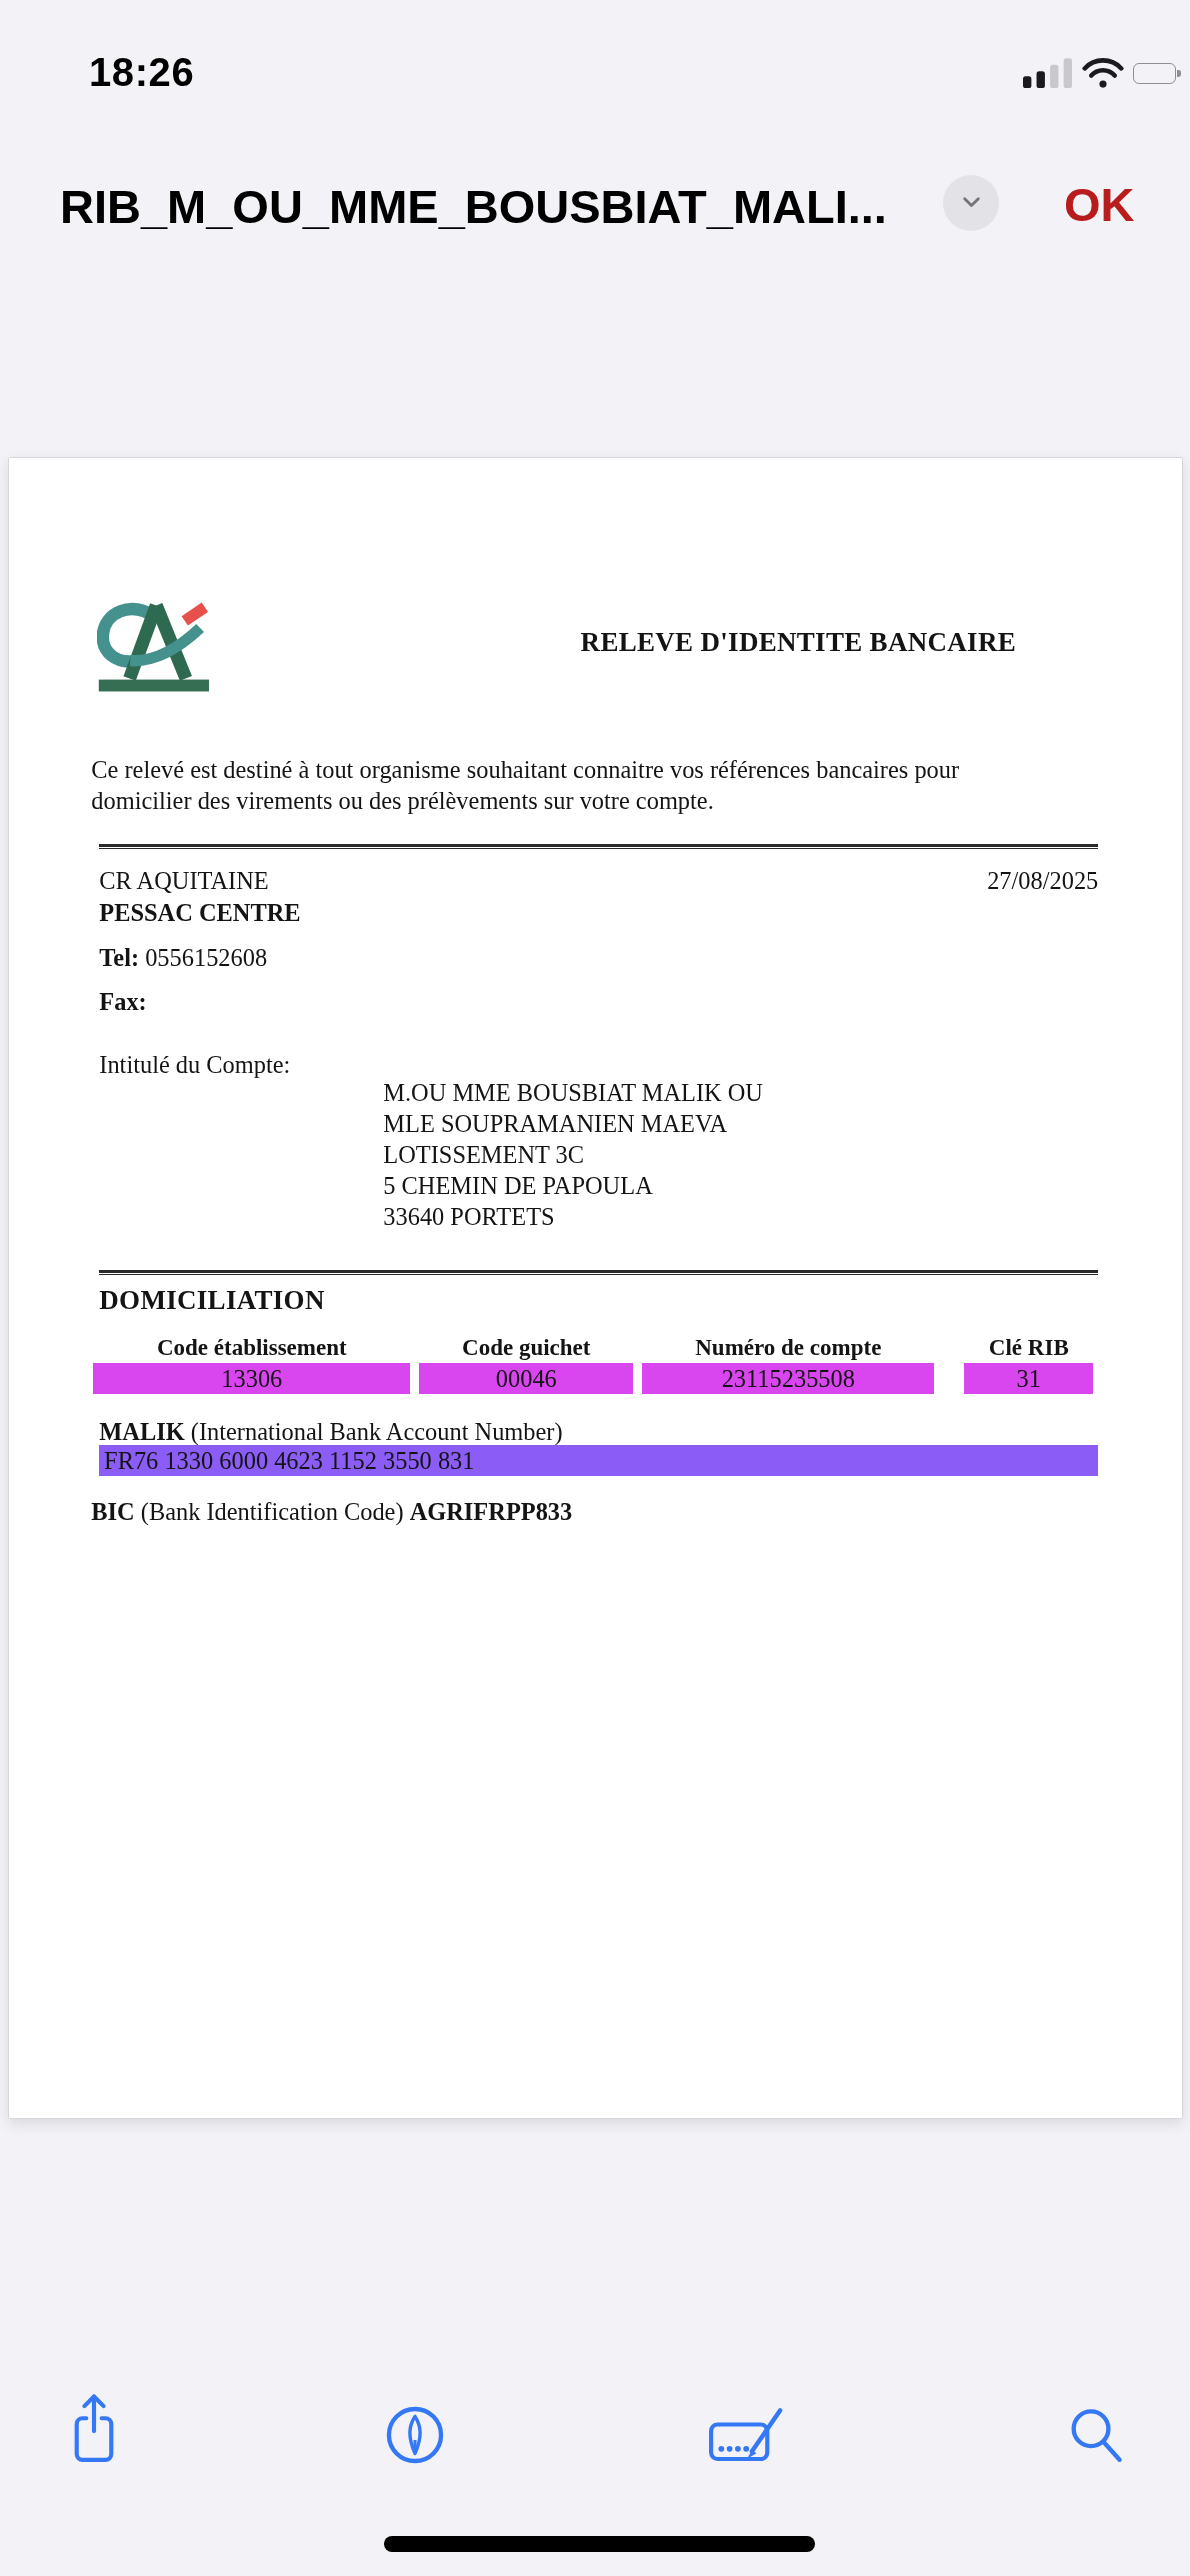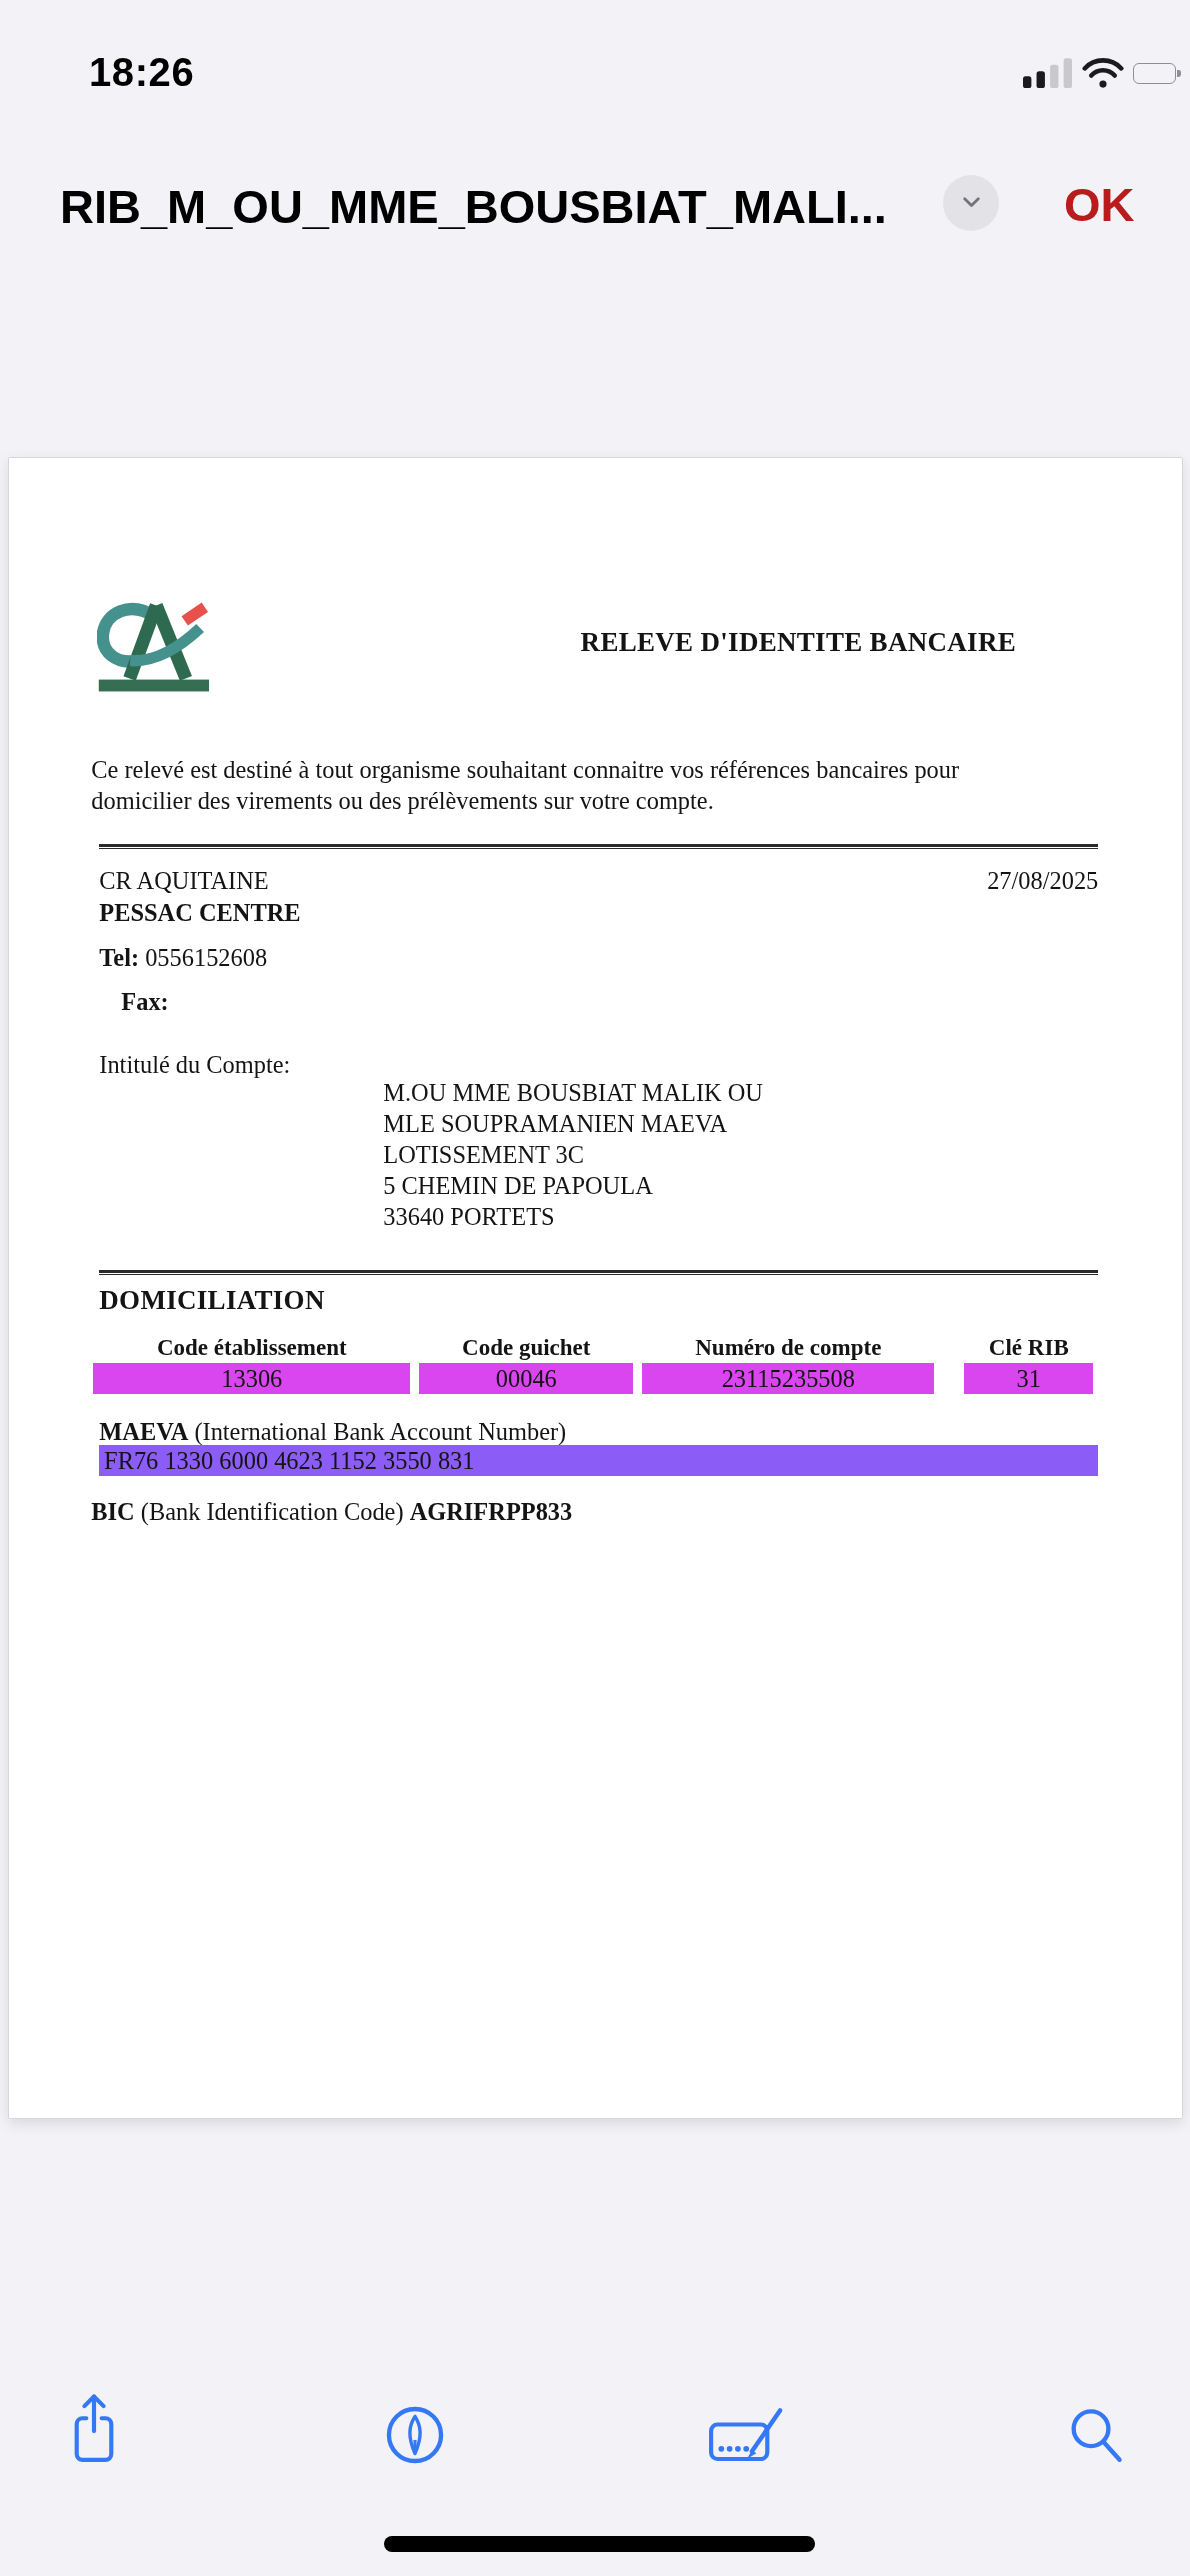--- a/index.html
+++ b/index.html
@@ -24,21 +24,21 @@
   .doc{position:absolute;inset:0;font-family:"Liberation Serif","DejaVu Serif",serif;color:#141414;}
   .doc-logo{position:absolute;left:88px;top:140px;}
   .doc-title{position:absolute;left:530px;top:169px;width:518px;text-align:center;font-size:27px;font-weight:700;letter-spacing:0.3px;}
   .intro{position:absolute;left:82px;top:296px;width:967px;font-size:24.4px;line-height:31px;}
   .rule{position:absolute;left:90px;right:84px;height:5.4px;border-top:3px solid #2b2b2b;border-bottom:1.2px solid #2b2b2b;}
   .rule1{top:386px;}
   .rule2{top:812px;}
   .agency-row{position:absolute;left:90px;right:84px;top:409px;display:flex;justify-content:space-between;font-size:24.4px;}
   .branch{position:absolute;left:90px;top:441px;font-size:24.4px;font-weight:700;}
   .tel{position:absolute;left:90px;top:486px;font-size:24.4px;}
-  .fax{position:absolute;left:90px;top:530px;font-size:24.4px;font-weight:700;margin-left:22px;}
+  .fax{position:absolute;left:90px;top:530px;font-size:24.4px;font-weight:700;}
   .bold{font-weight:700;}
   .account-label{position:absolute;left:90px;top:593px;font-size:24.4px;}
   .address{position:absolute;left:374px;top:619px;font-size:24.4px;line-height:31px;}
   .dom-title{position:absolute;left:90px;top:827px;font-size:27px;font-weight:700;letter-spacing:0.3px;}
   .dom-table{position:absolute;left:84px;top:876px;width:1000px;}
   .dom-row{display:flex;}
   .dom-cell{text-align:center;}
   .c1{width:317px;margin-right:9px;}
   .c2{width:214px;margin-right:9px;}
   .c3{width:292px;margin-right:30px;}
@@ -144,21 +144,21 @@
           <div class="dom-cell c4">Clé RIB</div>
         </div>
         <div class="dom-row dom-vals">
           <div class="dom-cell c1">13306</div>
           <div class="dom-cell c2">00046</div>
           <div class="dom-cell c3">23115235508</div>
           <div class="dom-cell c4">31</div>
         </div>
       </div>
 
-      <div class="iban-label"><span class="bold">MAEVA</span><span> (International Bank Account Number)</span></div>
+      <div class="iban-label"><span class="bold">MALIK</span><span> (International Bank Account Number)</span></div>
       <div class="iban-bar">FR76 1330 6000 4623 1152 3550 831</div>
 
       <div class="bic-line"><span class="bold">BIC</span><span> (Bank Identification Code) </span><span class="bold">AGRIFRPP833</span></div>
 
     </div>
   </div>
 
   <button class="tool-btn tool-share">
     <span>
       <svg width="64" height="75" viewBox="0 0 100 116">

